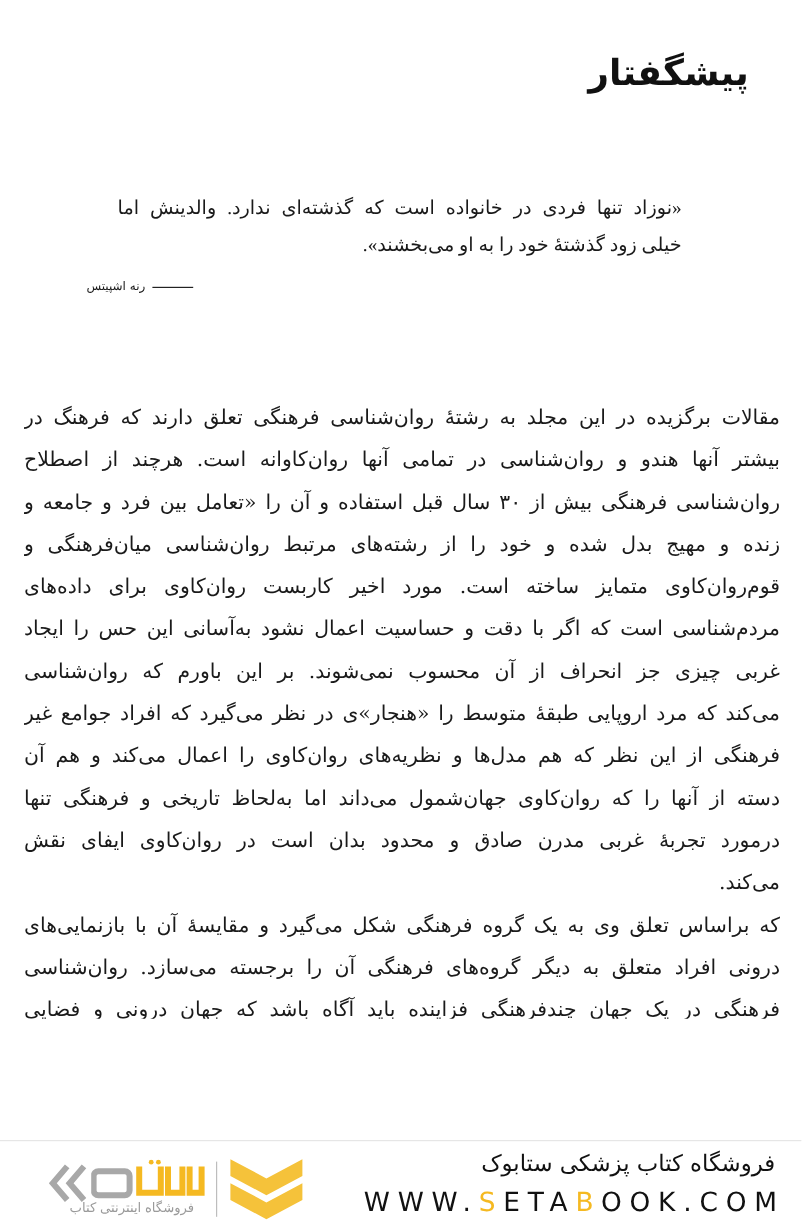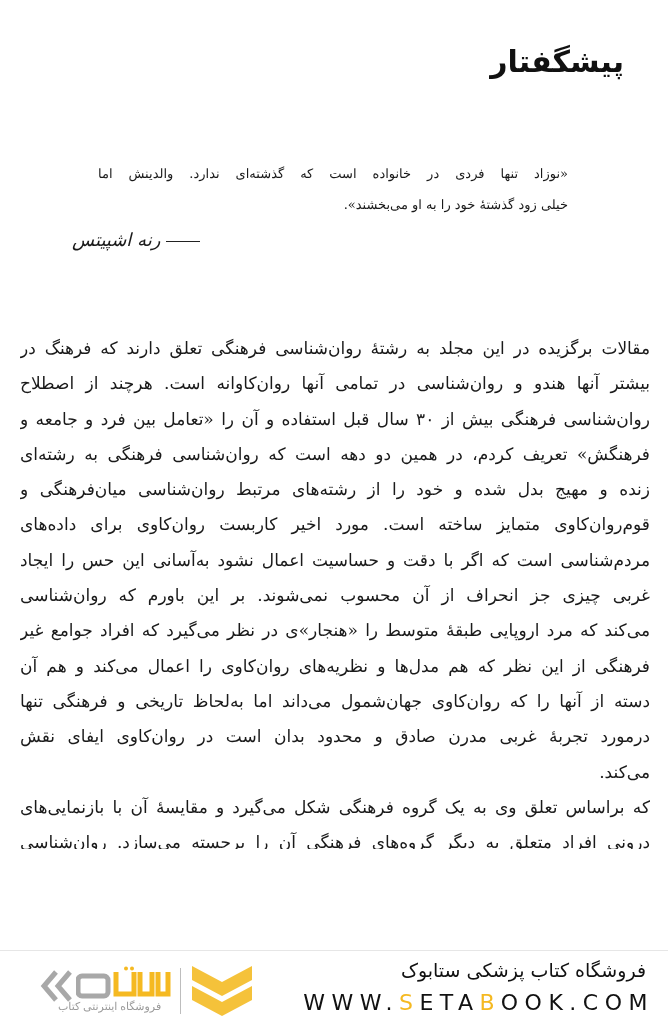--- a/index.html
+++ b/index.html
@@ -9,27 +9,27 @@
   .page { position: absolute; left: 0; top: 0; width: 668px; height: 849px; overflow: hidden; direction: rtl; background: #ffffff; }
 
   .title {
     position: absolute; right: 44px; top: 42px;
     font-family: "DejaVu Sans", sans-serif; font-weight: bold;
     font-size: 30px; line-height: 40px; color: #111;
   }
 
   .epigraph {
     position: absolute; right: 100px; top: 158px; width: 470px;
-    font-size: 13px; line-height: 31px; text-align: justify;
+    font-size: 16px; line-height: 31px; text-align: justify; font-family: Liberation Serif, serif;
   }
   .epigraph .line { display: block; white-space: nowrap; }
   .epigraph .line.full { text-align-last: justify; }
   .attribution {
     position: absolute; left: 72px; top: 226px;
-    font-size: 18px; font-style: italic; line-height: 28px; white-space: nowrap;
+    font-size: 10px; line-height: 28px; white-space: nowrap;
   }
   .attribution .dash { display: inline-block; width: 34px; border-top: 1.5px solid #222; vertical-align: middle; margin-left: 6px; }
 
   .body-text {
     position: absolute; right: 18px; top: 331px; width: 630px;
     font-size: 17px; line-height: 35.3px;
   }
   .body-text .line { display: block; white-space: nowrap; text-align: justify; text-align-last: justify; height: 35.3px; overflow: hidden; }
   .body-text .line.last { text-align-last: right; }
   .body-text .line.indent { padding-right: 20px; }
@@ -53,42 +53,41 @@
     font-family: "DejaVu Sans", sans-serif; font-size: 22px; letter-spacing: 6.5px; color: #111; white-space: nowrap;
   }
   .banner-url .accent { color: #f5b921; }
 
   .logo {
     position: absolute; left: 30px; top: 962px; width: 230px; height: 56px;
   }
   .logo-divider { position: absolute; left: 150px; top: 6px; width: 1px; height: 46px; background: #bdbdbd; }
   .logo-sub {
     position: absolute; left: 28px; top: 38px; direction: rtl;
-    font-family: Liberation Serif, serif; font-size: 11px; color: #9a9a9a; white-space: nowrap;
+    font-family: Liberation Sans, sans-serif; font-size: 11px; color: #9a9a9a; white-space: nowrap;
   }
 </style>
 </head>
 <body>
 
 <div class="page">
   <h1 class="title">پیشگفتار</h1>
 
   <div class="epigraph">
     <span class="line full">«نوزاد تنها فردی در خانواده است که گذشته‌ای ندارد. والدینش اما</span>
     <span class="line">خیلی زود گذشتهٔ خود را به او می‌بخشند».</span>
   </div>
   <div class="attribution">
     <span class="dash"></span><span>رنه اشپیتس</span>
   </div>
 
   <div class="body-text">
     <span class="line">مقالات برگزیده در این مجلد به رشتهٔ روان‌شناسی فرهنگی تعلق دارند که فرهنگ در</span>
     <span class="line">بیشتر آنها هندو و روان‌شناسی در تمامی آنها روان‌کاوانه است. هرچند از اصطلاح</span>
     <span class="line">روان‌شناسی فرهنگی بیش از ۳۰ سال قبل استفاده و آن را «تعامل بین فرد و جامعه و</span>
-    <span class="line">فرهنگش» تعریف کردم، در همین دو دهه است که روان‌شناسی فرهنگی به رشته‌ای</span>
     <span class="line">زنده و مهیج بدل شده و خود را از رشته‌های مرتبط روان‌شناسی میان‌فرهنگی و</span>
     <span class="line">قوم‌روان‌کاوی متمایز ساخته است. مورد اخیر کاربست روان‌کاوی برای داده‌های</span>
     <span class="line">مردم‌شناسی است که اگر با دقت و حساسیت اعمال نشود به‌آسانی این حس را ایجاد</span>
     <span class="line">غربی چیزی جز انحراف از آن محسوب نمی‌شوند. بر این باورم که روان‌شناسی</span>
     <span class="line">می‌کند که مرد اروپایی طبقهٔ متوسط را «هنجار»ی در نظر می‌گیرد که افراد جوامع غیر</span>
     <span class="line">فرهنگی از این نظر که هم مدل‌ها و نظریه‌های روان‌کاوی را اعمال می‌کند و هم آن</span>
     <span class="line">دسته از آنها را که روان‌کاوی جهان‌شمول می‌داند اما به‌لحاظ تاریخی و فرهنگی تنها</span>
     <span class="line">درمورد تجربهٔ غربی مدرن صادق و محدود بدان است در روان‌کاوی ایفای نقش</span>
     <span class="line last">می‌کند.</span>
     <span class="line">که براساس تعلق وی به یک گروه فرهنگی شکل می‌گیرد و مقایسهٔ آن با بازنمایی‌های</span>

